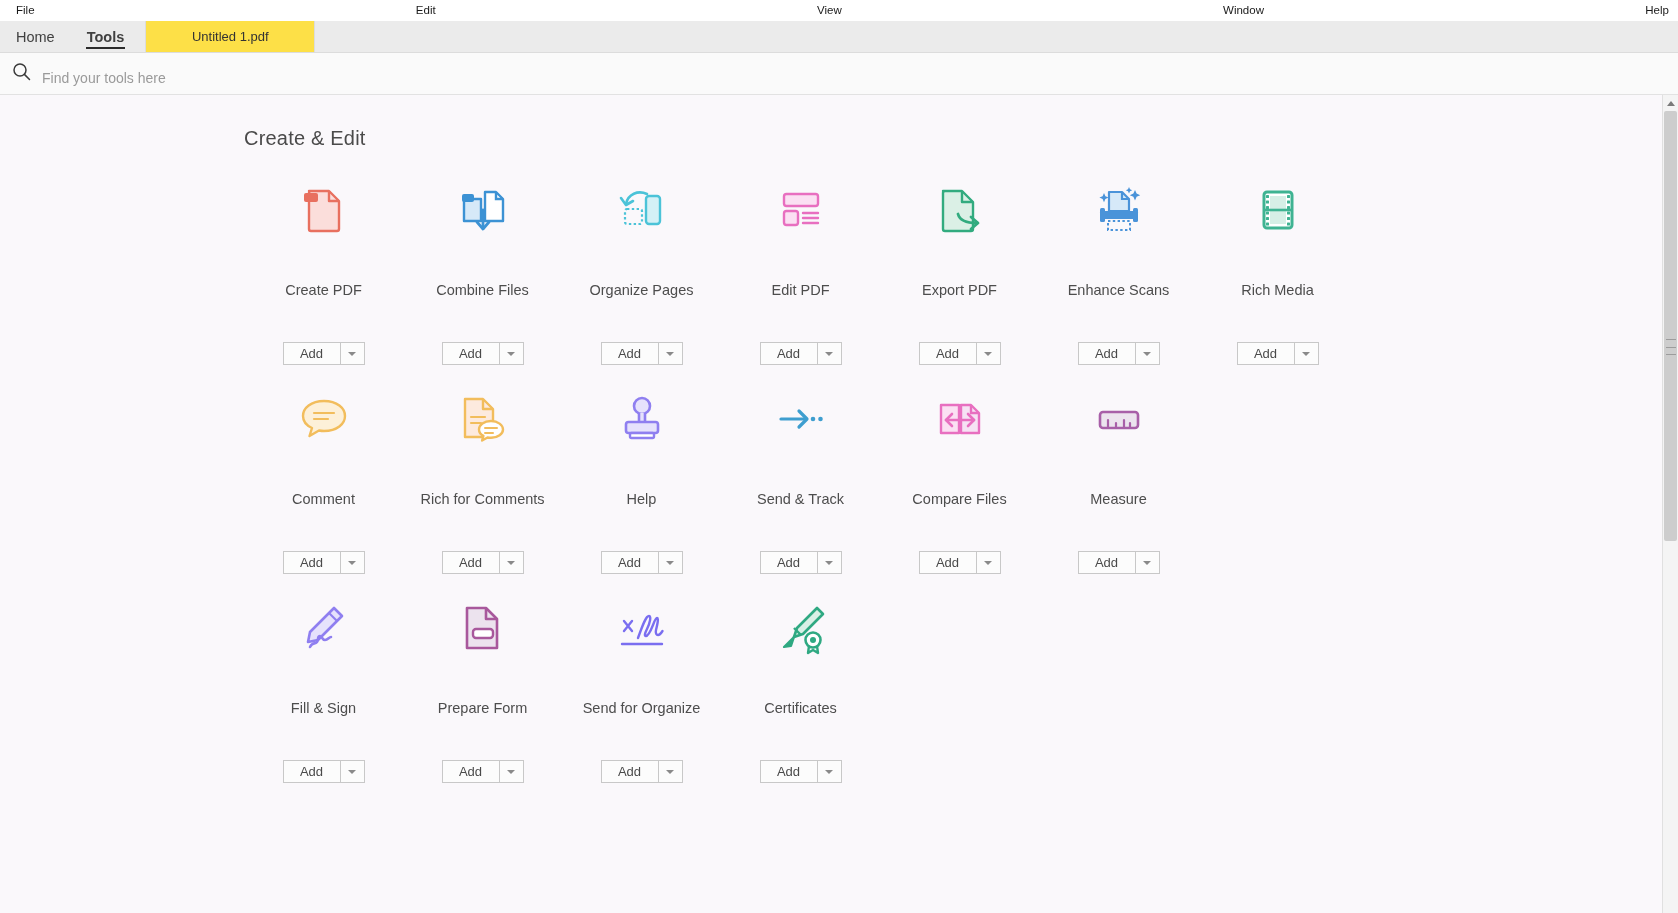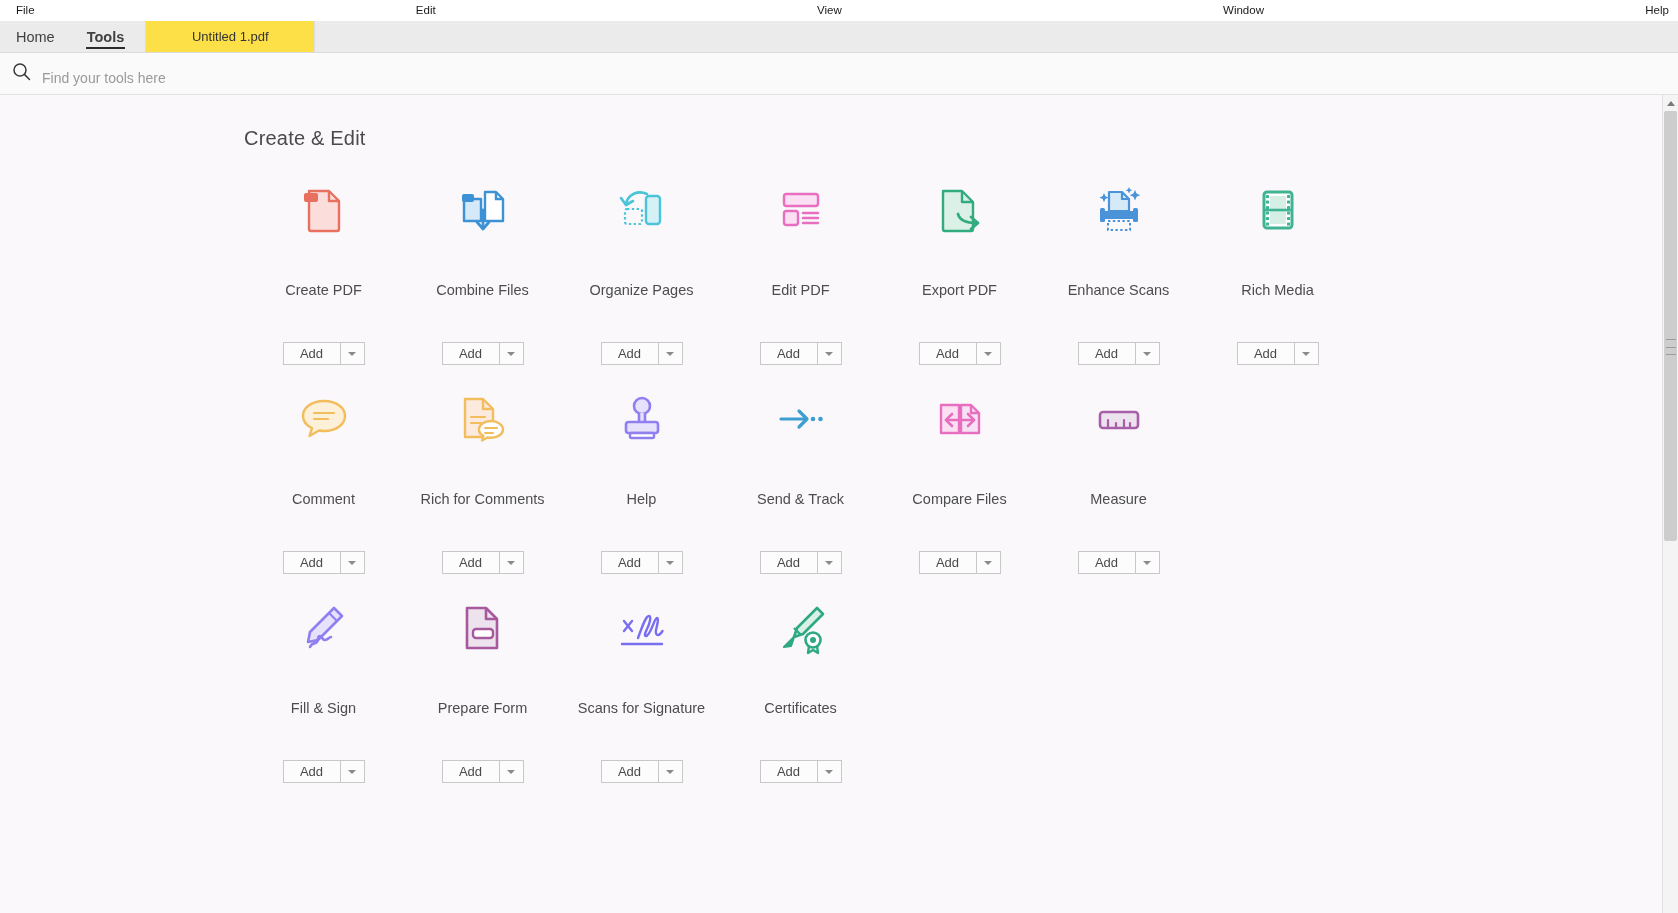--- a/index.html
+++ b/index.html
@@ -544,21 +544,21 @@
             </div>
           </div>
           <div class="tool-card">
             <div class="tool-icon">
               <svg width="56" height="56" viewBox="0 0 56 56">
                 <line x1="8" y1="44" x2="48" y2="44" stroke="#7a6ef0" stroke-width="2.4" stroke-linecap="round"></line>
                 <path d="M10 21 l8 10 M18 21 l-8 10" fill="none" stroke="#7a6ef0" stroke-width="2.4" stroke-linecap="round"></path>
                 <path d="M24 38 c5-14 8-22 11-22 c2.5 0 1 7-2 13 c-2 4-3 7-1 7 c2.5 0 5-6 7-11 c1.5-4 3-7 4-7 c2 0 0 8-1 12 c-.8 3.3 .5 5 2 5 c1.6 0 3-1.6 4.5-4" fill="none" stroke="#7a6ef0" stroke-width="2.4" stroke-linecap="round" stroke-linejoin="round"></path>
               </svg>
             </div>
-            <div class="tool-label">Scans for Signature</div>
+            <div class="tool-label">Send for Organize</div>
             <div class="add-btn">
               <div class="add-main">Add</div>
               <div class="add-arrow">
                 <span class="caret"></span>
               </div>
             </div>
           </div>
           <div class="tool-card">
             <div class="tool-icon">
               <svg width="56" height="56" viewBox="0 0 56 56">

